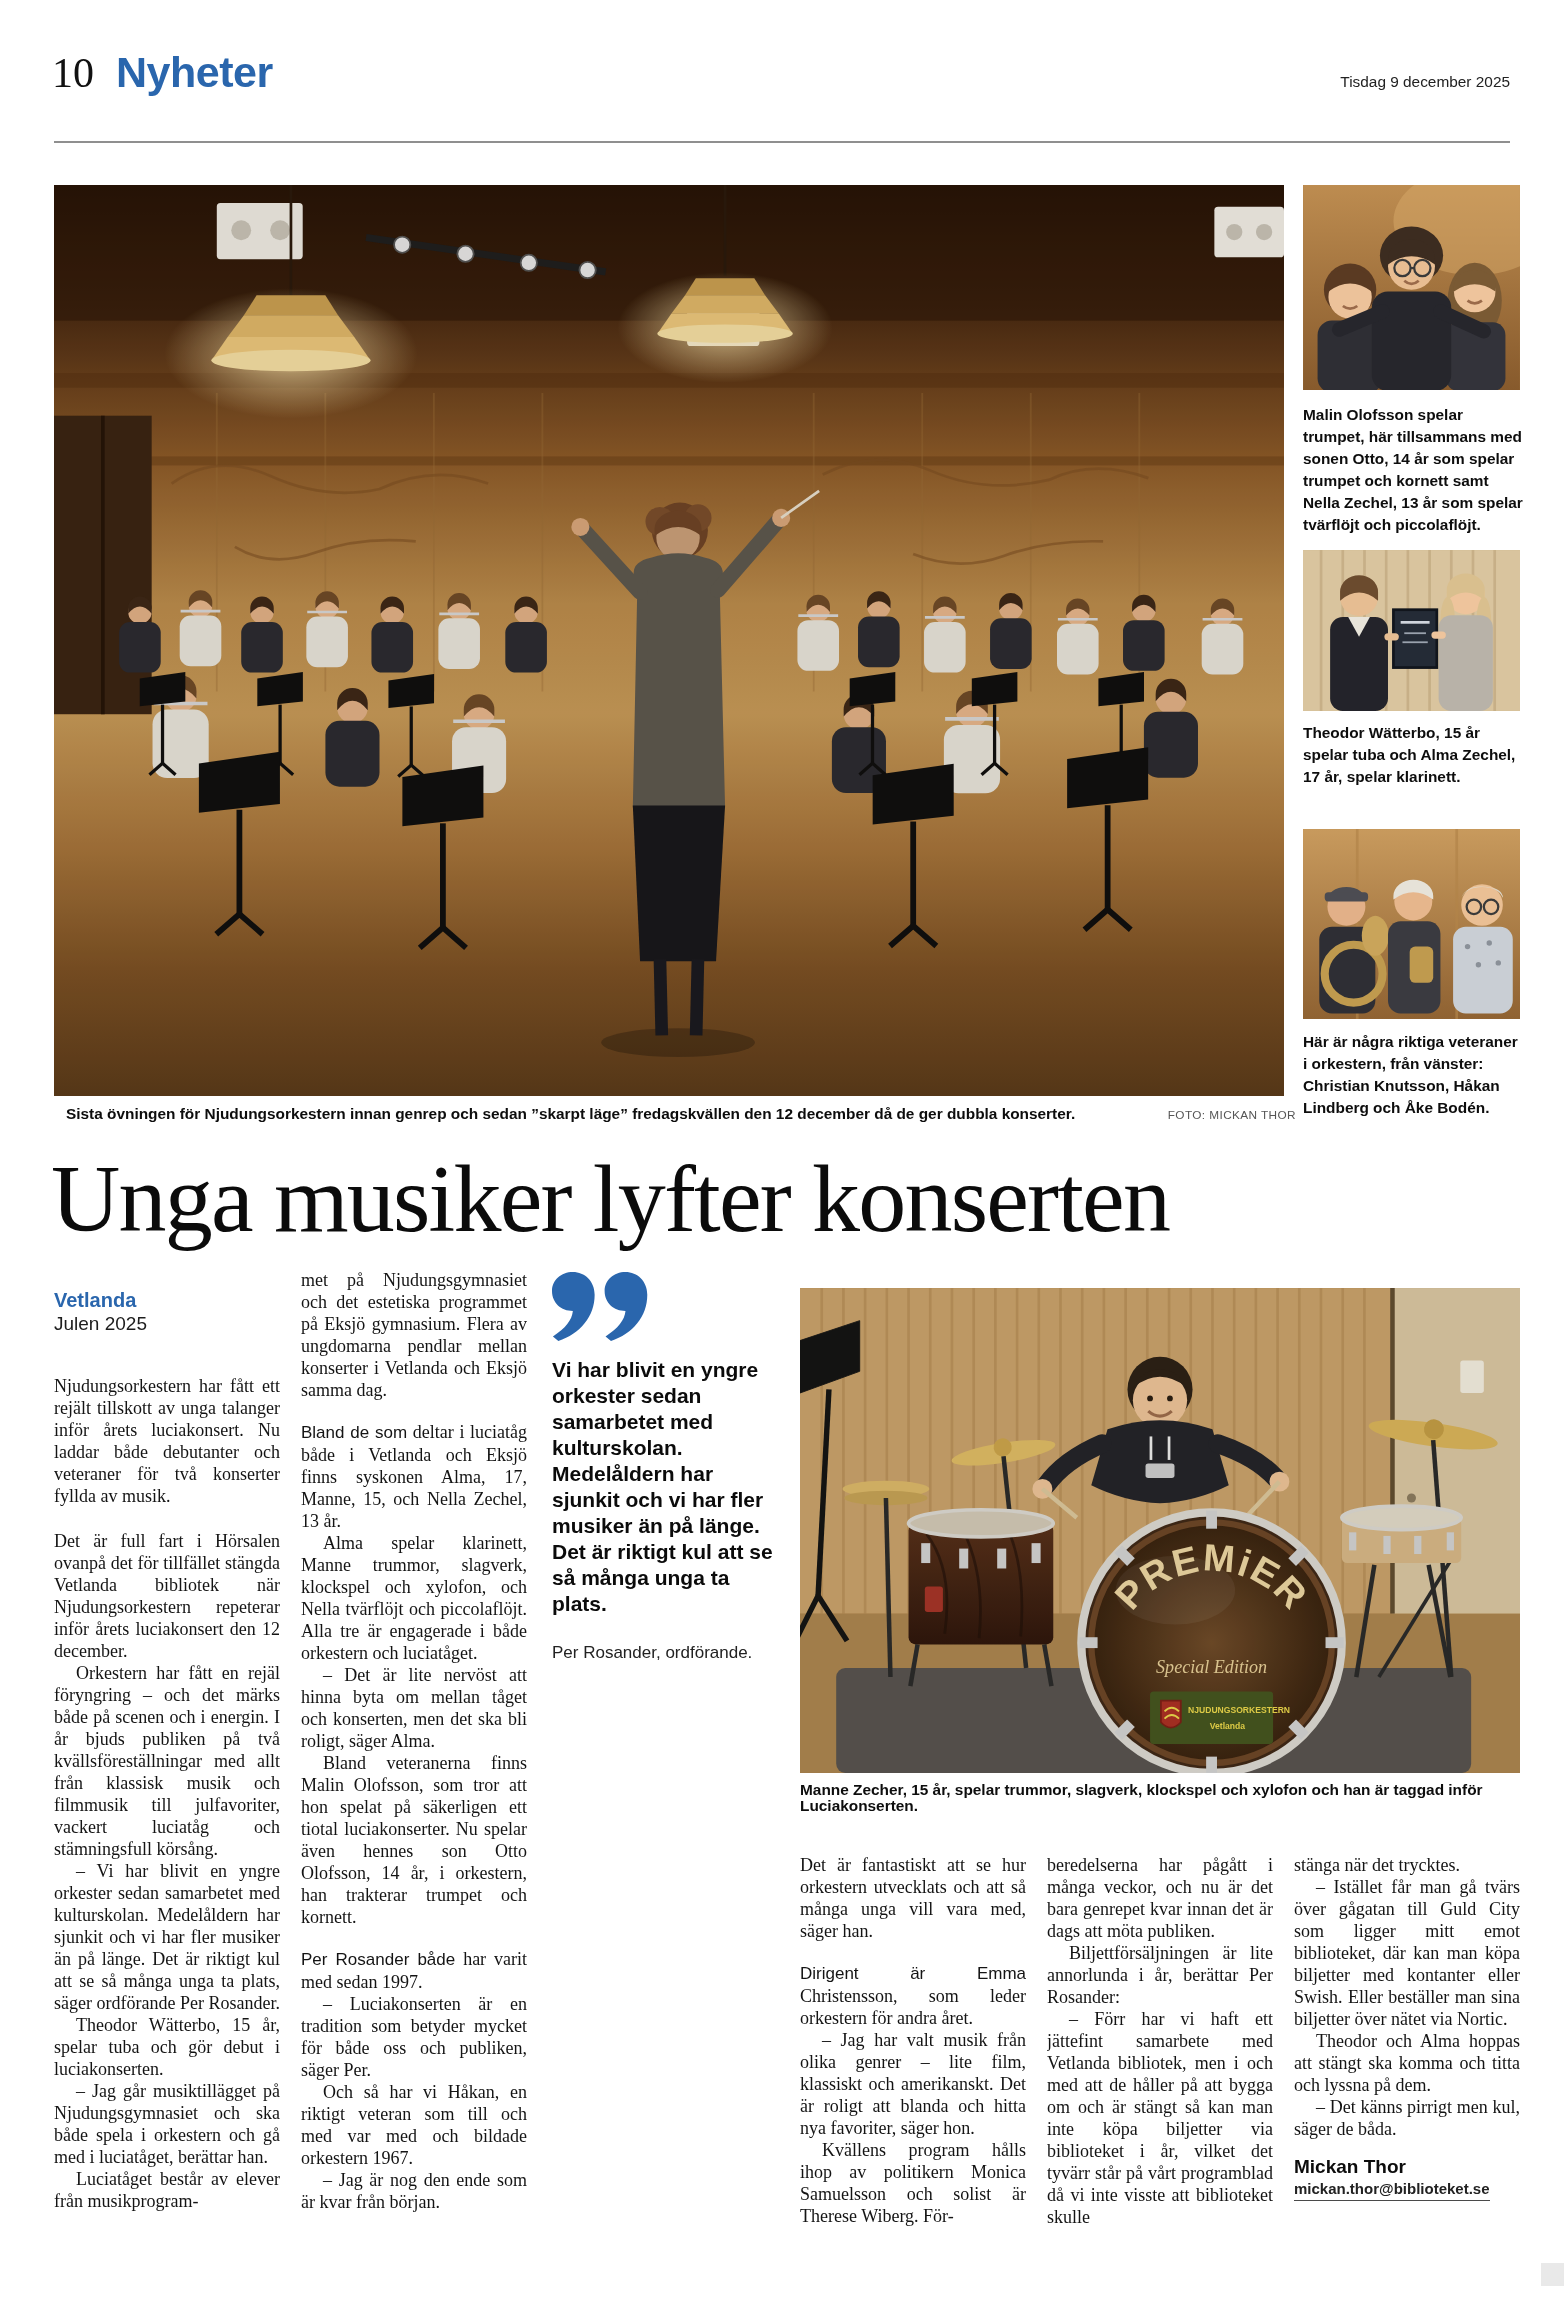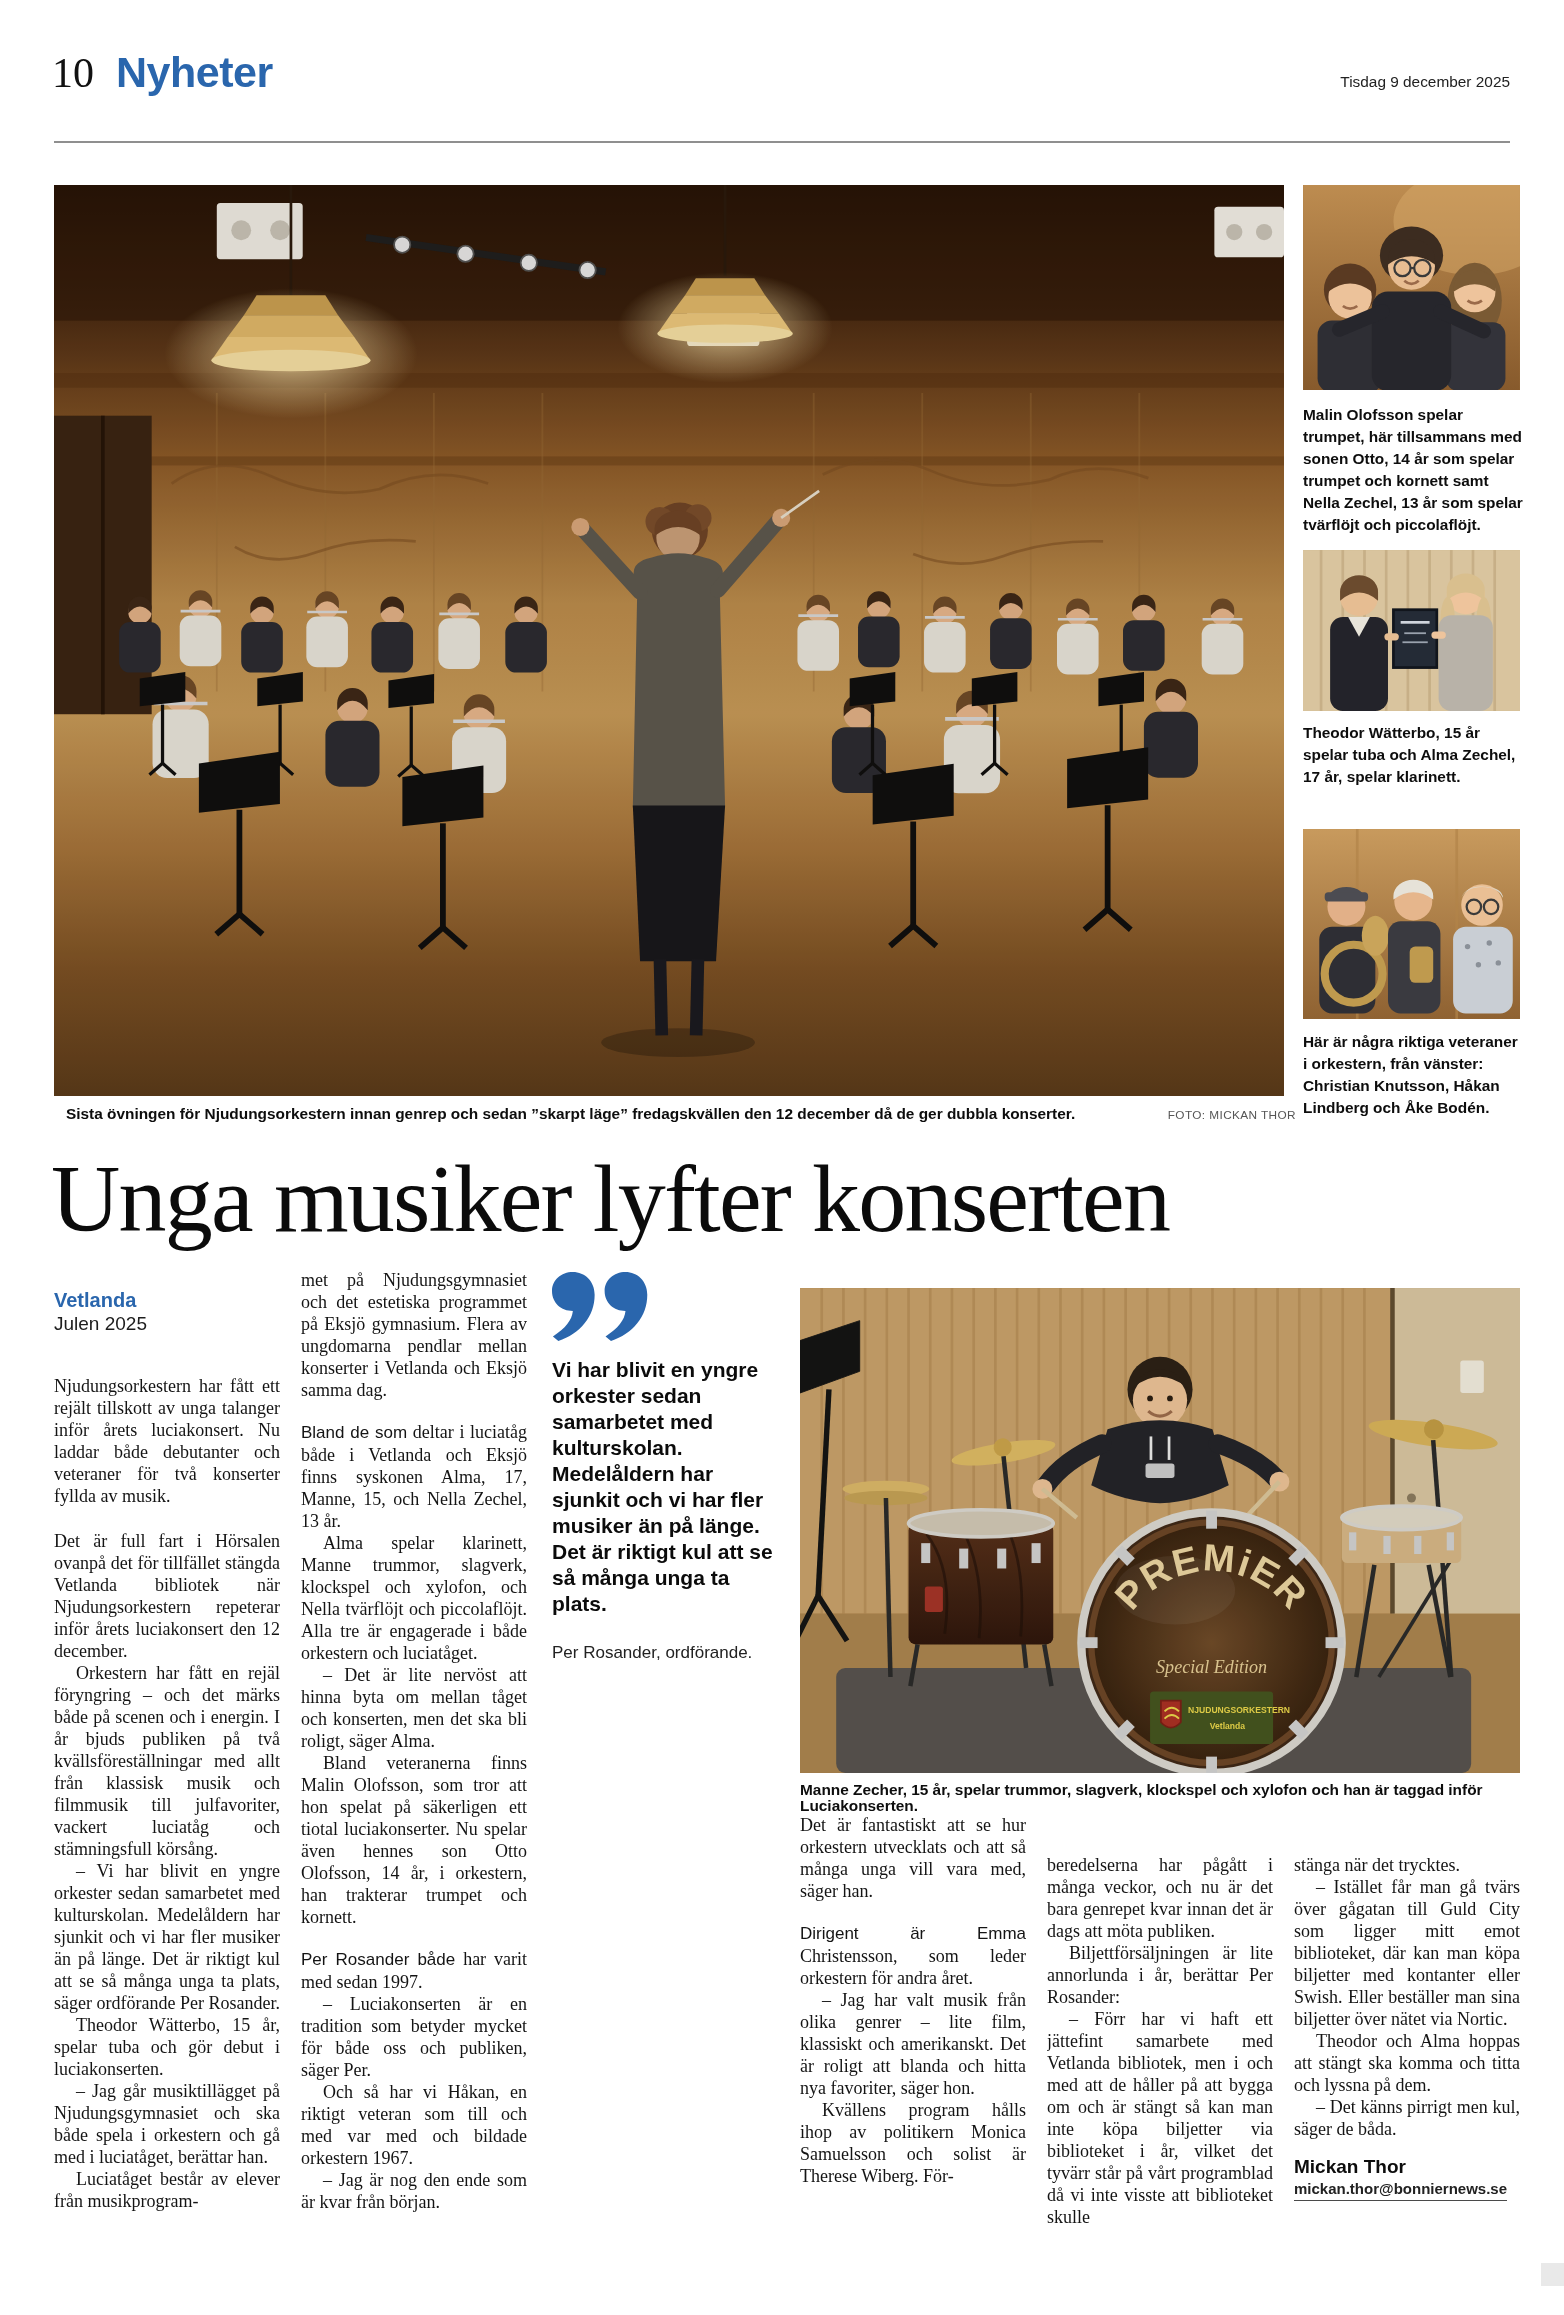--- a/index.html
+++ b/index.html
@@ -510,40 +510,40 @@
           <path d="M-52,-6 q8,-8 16,0 M-52,2 q8,-8 16,0" stroke="#e8d44a" stroke-width="2" fill="none"></path>
           <text x="-26" y="-4" font-family="Liberation Sans, sans-serif" font-weight="700" font-size="9.5" fill="#e8d44a">NJUDUNGSORKESTERN</text>
           <text x="-2" y="14" font-family="Liberation Sans, sans-serif" font-weight="700" font-size="9.5" fill="#e8d44a">Vetlanda</text>
         </g>
       </g>
       <rect width="796" height="536" fill="#1a0d04" opacity=".05"></rect>
     </svg>
   </div>
   <div class="abs caption" style="left:800px;top:1782px;width:715px;line-height:16px">Manne Zecher, 15 år, spelar trummor, slagverk, klockspel och xylofon och han är taggad inför Luciakonserten.</div>
 
-  <div class="abs bodycol" style="left:800px;top:1814px;width:226px;height:425px">
+  <div class="abs bodycol" style="left:800px;top:1854px;width:226px;height:425px">
     <p>Det är fantastiskt att se hur orkestern utvecklats och att så många unga vill vara med, säger han.</p>
     <p class="gap"><span class="blead">Dirigent är Emma</span><span> Christensson, som leder orkestern för andra året.</span></p>
     <p class="ind">– Jag har valt musik från olika genrer – lite film, klassiskt och amerikanskt. Det är roligt att blanda och hitta nya favoriter, säger hon.</p>
     <p class="ind">Kvällens program hålls ihop av politikern Monica Samuelsson och solist är Therese Wiberg. För-</p>
   </div>
 
   <div class="abs bodycol" style="left:1047px;top:1854px;width:226px;height:425px">
     <p>beredelserna har pågått i många veckor, och nu är det bara genrepet kvar innan det är dags att möta publiken.</p>
     <p class="ind">Biljettförsäljningen är lite annorlunda i år, berättar Per Rosander:</p>
     <p class="ind">– Förr har vi haft ett jättefint samarbete med Vetlanda bibliotek, men i och med att de håller på att bygga om och är stängt så kan man inte köpa biljetter via biblioteket i år, vilket det tyvärr står på vårt programblad då vi inte visste att biblioteket skulle</p>
   </div>
 
   <div class="abs bodycol" style="left:1294px;top:1854px;width:226px;height:443px">
     <p>stänga när det trycktes.</p>
     <p class="ind">– Istället får man gå tvärs över gågatan till Guld City som ligger mitt emot biblioteket, där kan man köpa biljetter med kontanter eller Swish. Eller beställer man sina biljetter över nätet via Nortic.</p>
     <p class="ind">Theodor och Alma hoppas att stängt ska komma och titta och lyssna på dem.</p>
     <p class="ind">– Det känns pirrigt men kul, säger de båda.</p>
     <div class="byline">
       <div class="byline-name">Mickan Thor</div>
-      <div class="byline-email">mickan.thor@bonniernews.se</div>
+      <div class="byline-email">mickan.thor@biblioteket.se</div>
     </div>
   </div>
 
   <div class="abs endbox" style="left:1541px;top:2263px;width:22.6px;height:22.6px"></div>
 
 </div>
 
 
 </body></html>

